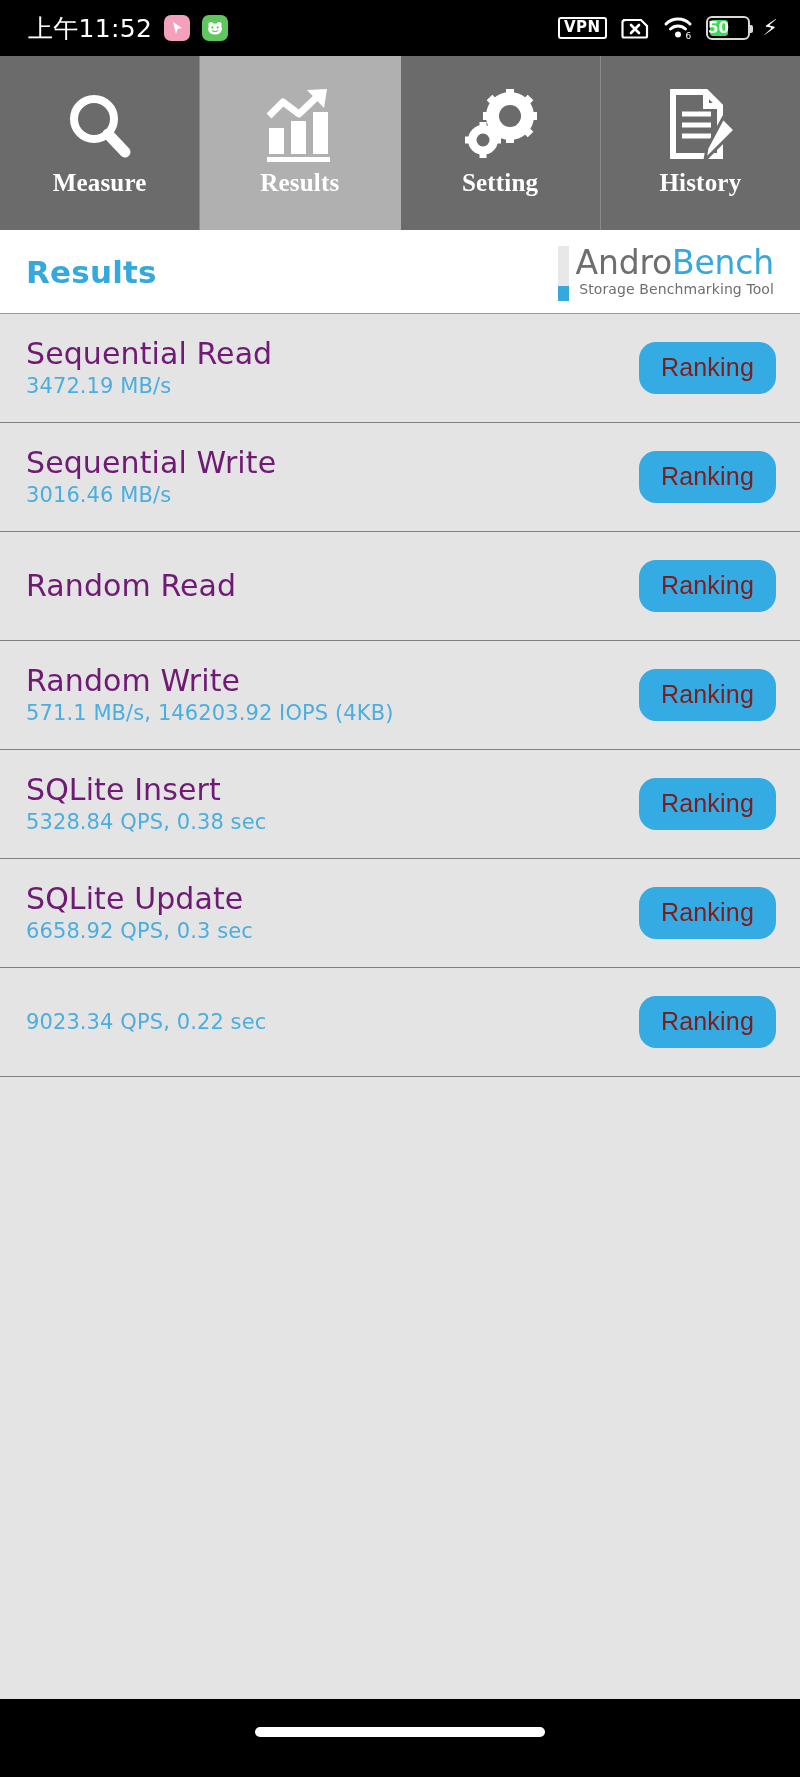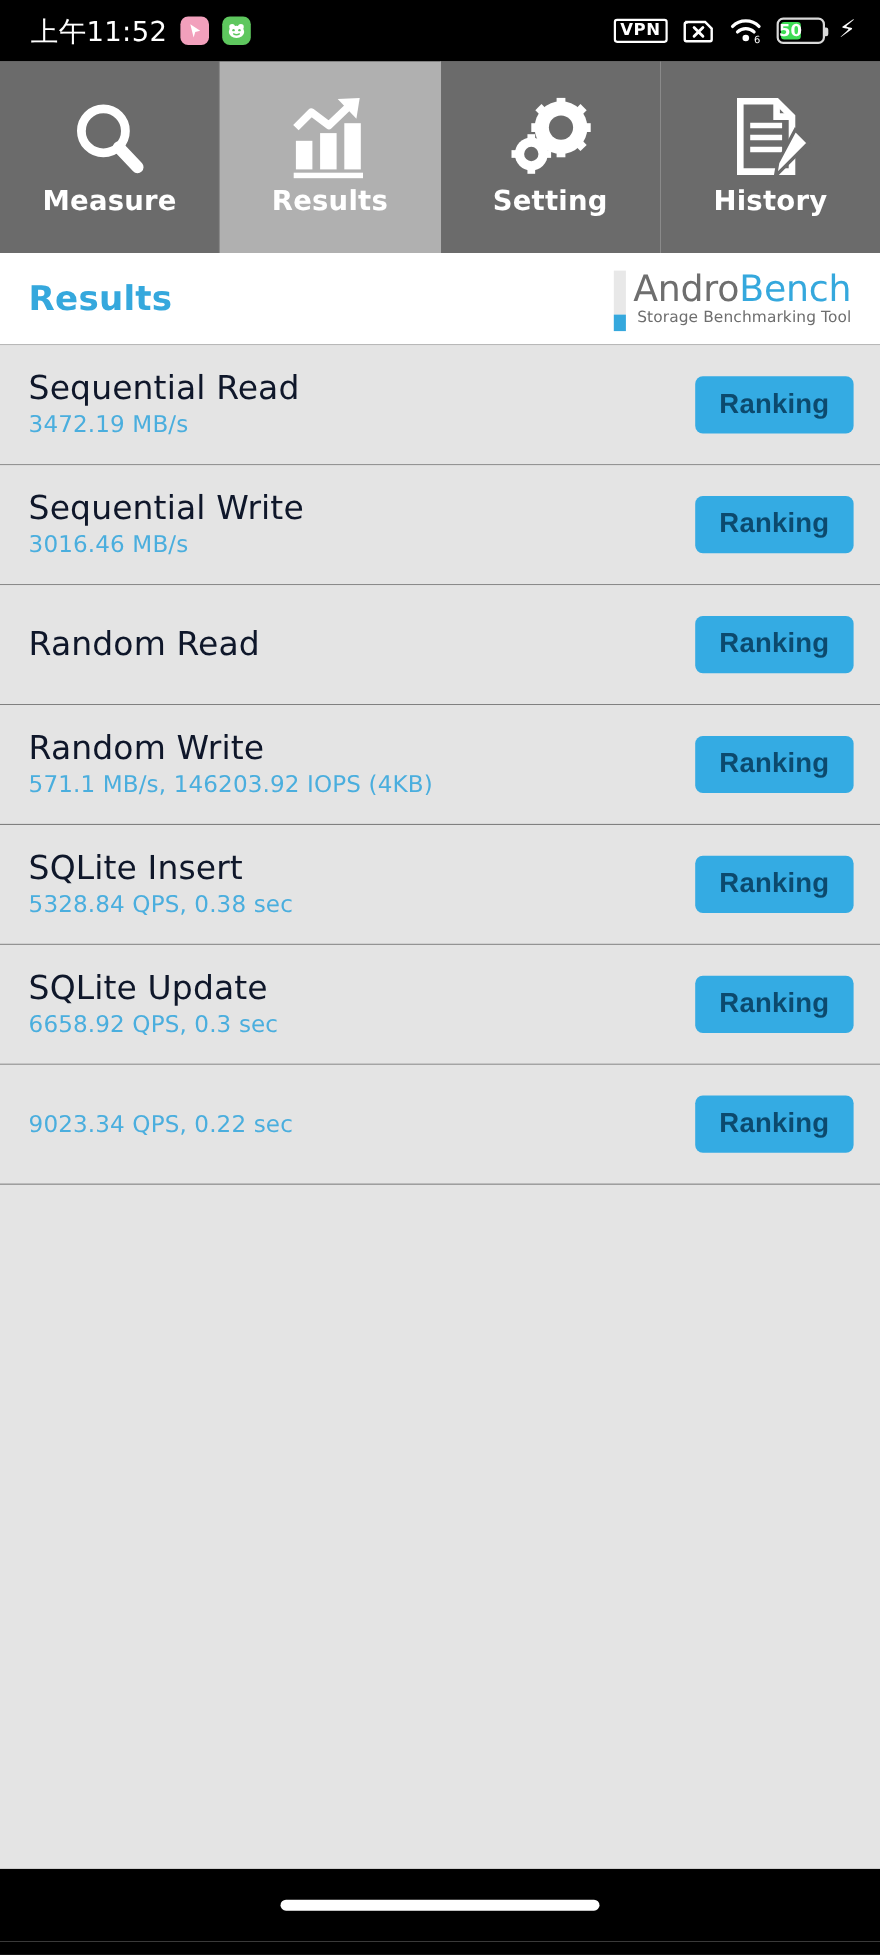--- a/index.html
+++ b/index.html
@@ -103,20 +103,21 @@
   .tab {
     flex: 1 1 0;
     background: #6b6b6b;
     display: flex;
     flex-direction: column;
     align-items: center;
     justify-content: center;
     gap: 4px;
     position: relative;
     border-right: 1px solid #8a8a8a;
+    font-family: Liberation Serif, serif;
   }
   .tab:last-child { border-right: none; }
   .tab.active { background: #b0b0b0; border-right-color: #b0b0b0; }
   .tab-icon {
     height: 78px;
     display: flex;
     align-items: flex-end;
     justify-content: center;
   }
   .tab-label {
@@ -176,38 +177,38 @@
     height: 109px;
     border-bottom: 1px solid #808080;
     display: flex;
     align-items: center;
     justify-content: space-between;
     padding: 0 24px 0 26px;
     background: #e4e4e4;
   }
   .row-texts { display: flex; flex-direction: column; gap: 7px; }
   .row-title {
-    color: #0f172a;
+    color: #701a75;
     font-size: 30px;
     line-height: 1;
     letter-spacing: .1px;
   }
   .row-value {
     color: #4aaede;
     font-size: 21px;
     line-height: 1;
     letter-spacing: .1px;
   }
   .rank-btn {
     background: #34abe3;
-    color: #0c4a6e;
+    color: #7f1d1d;
     font-size: 25px;
-    font-weight: bold;
+    font-weight: normal;
     border: none;
-    border-radius: 7px;
+    border-radius: 17px;
     padding: 13px 22px 14px 22px;
     line-height: 1;
     cursor: pointer;
     letter-spacing: .2px;
   }
   .list-filler { background: #e4e4e4; flex: 1 1 auto; }
 
   
   .navbar {
     height: 66px;

